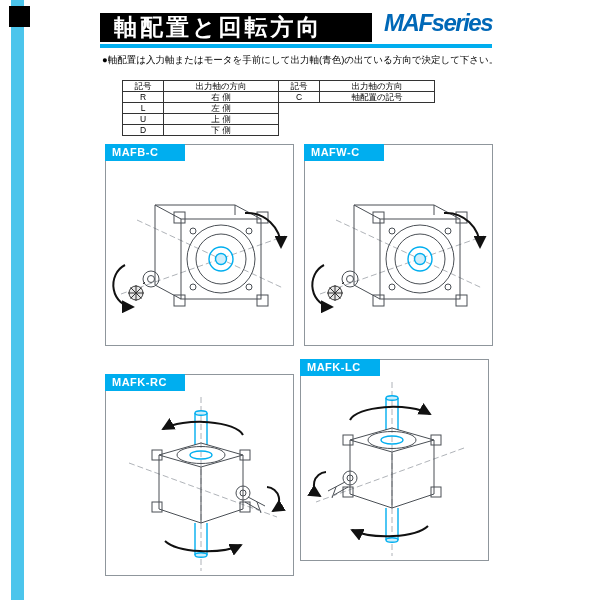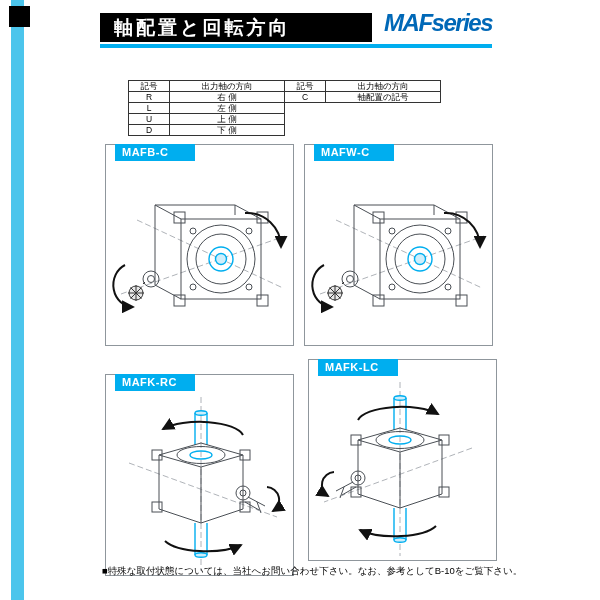--- a/index.html
+++ b/index.html
@@ -7,53 +7,53 @@
     width:600px;height:600px;position:relative;overflow:hidden;
     background:#ffffff;
     font-family:"Liberation Sans","DejaVu Sans",sans-serif;
     color:#000;
   }
   .side-strip{position:absolute;left:11px;top:0;width:13px;height:600px;background:#4cc5ec;}
   .corner-square{position:absolute;left:9px;top:6px;width:21px;height:21px;background:#000;}
 
   .title-bar{
     position:absolute;left:100px;top:13px;width:258px;height:29px;
-    background:#000;color:#fff;font-size:19px;font-weight:bold;
+    background:#000;color:#fff;font-size:23px;font-weight:bold;
     line-height:29px;padding-left:14px;letter-spacing:3px;white-space:nowrap;
   }
   .series-logo{
     position:absolute;left:368px;top:9px;width:124px;text-align:right;
     font-size:24px;font-weight:bold;font-style:italic;color:#0068b7;
     letter-spacing:-1.5px;white-space:nowrap;
   }
   .title-rule{position:absolute;left:100px;top:44px;width:392px;height:4px;background:#00aeef;}
 
   .notes{position:absolute;left:102px;top:54px;font-size:9.5px;line-height:12.5px;}
 
-  .tables{position:absolute;left:128px;top:80px;display:flex;align-items:flex-start;}
+  .tables{position:absolute;left:122px;top:80px;display:flex;align-items:flex-start;}
   table.sym-table{border-collapse:collapse;}
   table.sym-table + table.sym-table{margin-left:-1px;}
   .sym-table th,.sym-table td{
     border:1px solid #333;font-size:8.5px;font-weight:normal;
     text-align:center;height:10px;line-height:10px;padding:0 2px;white-space:nowrap;
   }
   .col-sym{width:36px;}
   .col-dir{width:110px;}
 
   .panel{position:absolute;width:187px;height:200px;border:1px solid #8f969c;background:#fff;}
   .panel-tab{
     position:absolute;top:-1px;left:-1px;height:17px;min-width:64px;
     background:#00aeef;color:#fff;font-size:11px;font-weight:bold;
-    line-height:17px;padding:0 9px 0 7px;letter-spacing:.5px;white-space:nowrap;margin-left:10px;
+    line-height:17px;padding:0 9px 0 7px;letter-spacing:.5px;white-space:nowrap;
   }
   .panel svg.drawing{position:absolute;left:3px;top:18px;}
   #panel-1{left:105px;top:144px;}
   #panel-2{left:304px;top:144px;}
   #panel-3{left:105px;top:374px;}
-  #panel-4{left:308px;top:359px;}
+  #panel-4{left:300px;top:359px;}
 
   .footer{position:absolute;left:102px;top:565px;font-size:9.5px;line-height:12.5px;}
 </style>
 </head>
 <body>
 
 <svg width="0" height="0" style="position:absolute" aria-hidden="true">
   <defs>
     <marker id="ah" viewBox="0 0 10 10" refX="8.5" refY="5" markerWidth="6.5" markerHeight="6.5" orient="auto-start-reverse">
       <path d="M0,0 L10,5 L0,10 z" fill="#111"></path>
@@ -142,20 +142,21 @@
 </svg>
 
 <div class="side-strip"></div>
 <div class="corner-square"></div>
 
 <div class="title-bar">軸配置と回転方向</div>
 <div class="series-logo">MAFseries</div>
 <div class="title-rule"></div>
 
 <div class="notes">
+  <div>●軸配置は入力軸またはモータを手前にして出力軸(青色)の出ている方向で決定して下さい。</div>
 </div>
 
 <div class="tables">
   <table class="sym-table">
     <tbody>
         <tr>
       <th class="col-sym">記号</th>
       <th class="col-dir">出力軸の方向</th>
     </tr>
     <tr>
@@ -212,14 +213,13 @@
 </div>
 
 <div class="panel" id="panel-4">
   <div class="panel-tab">MAFK-LC</div>
   <svg class="drawing" width="180" height="180" viewBox="0 0 180 180">
     <use href="#draw-v" transform="translate(180,0) scale(-1,1)"></use>
   </svg>
 </div>
 
 <div class="footer">
-  <div>■特殊な取付状態については、当社へお問い合わせ下さい。なお、参考としてB-10をご覧下さい。</div>
 </div>
 
 </body></html>

